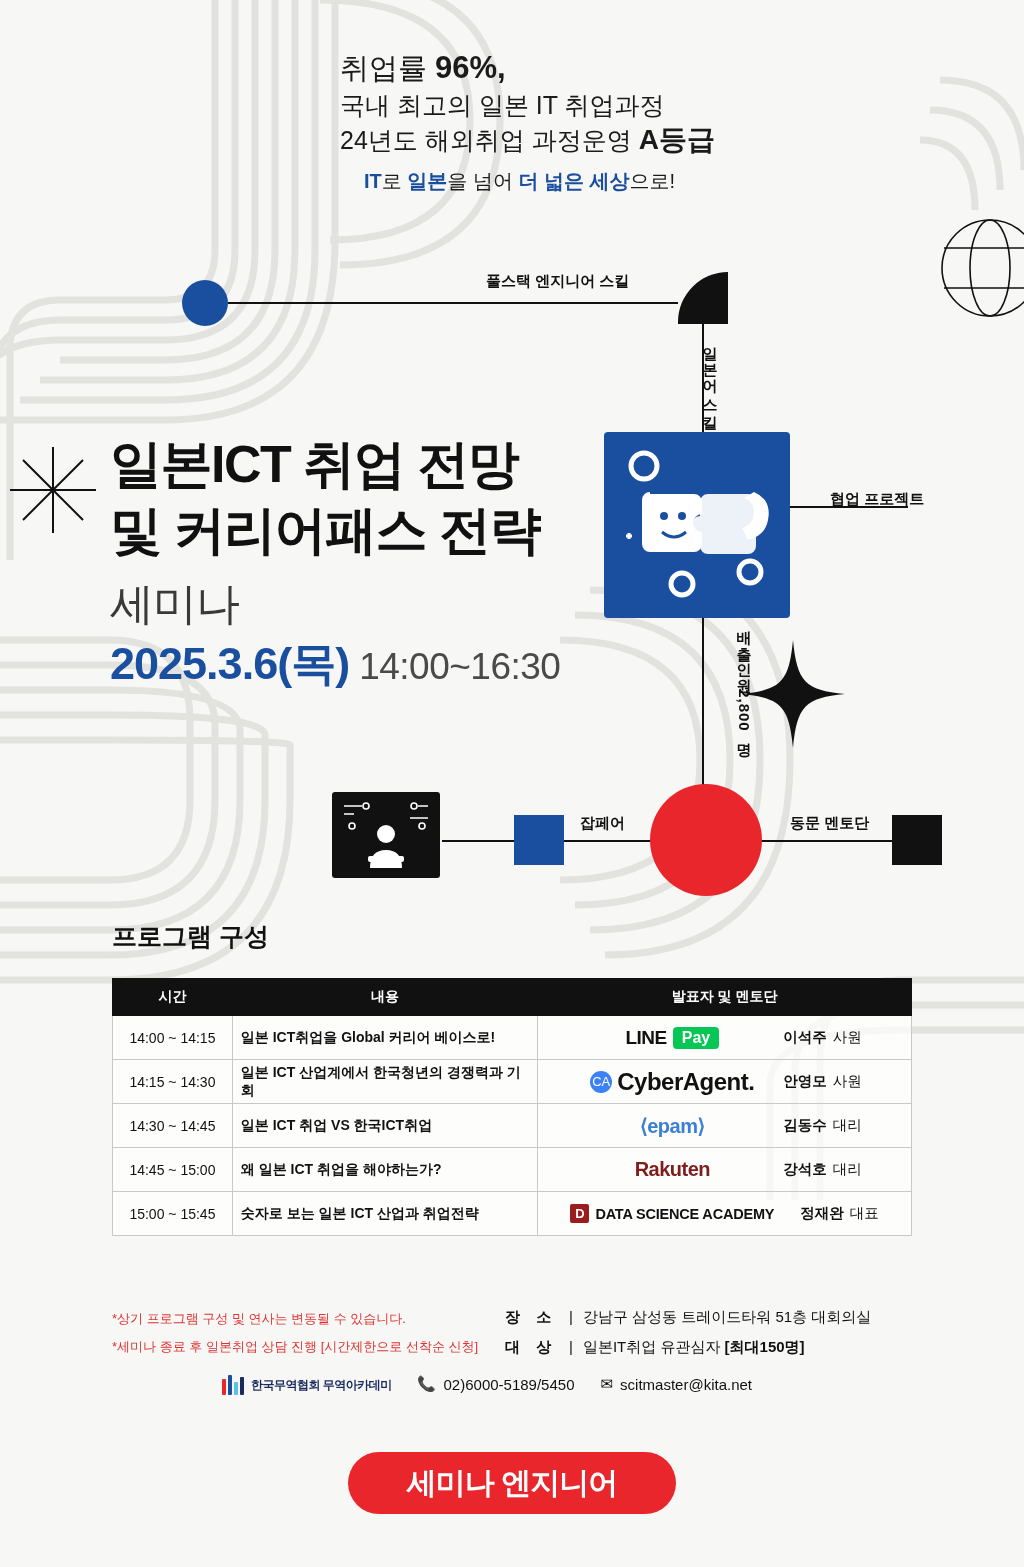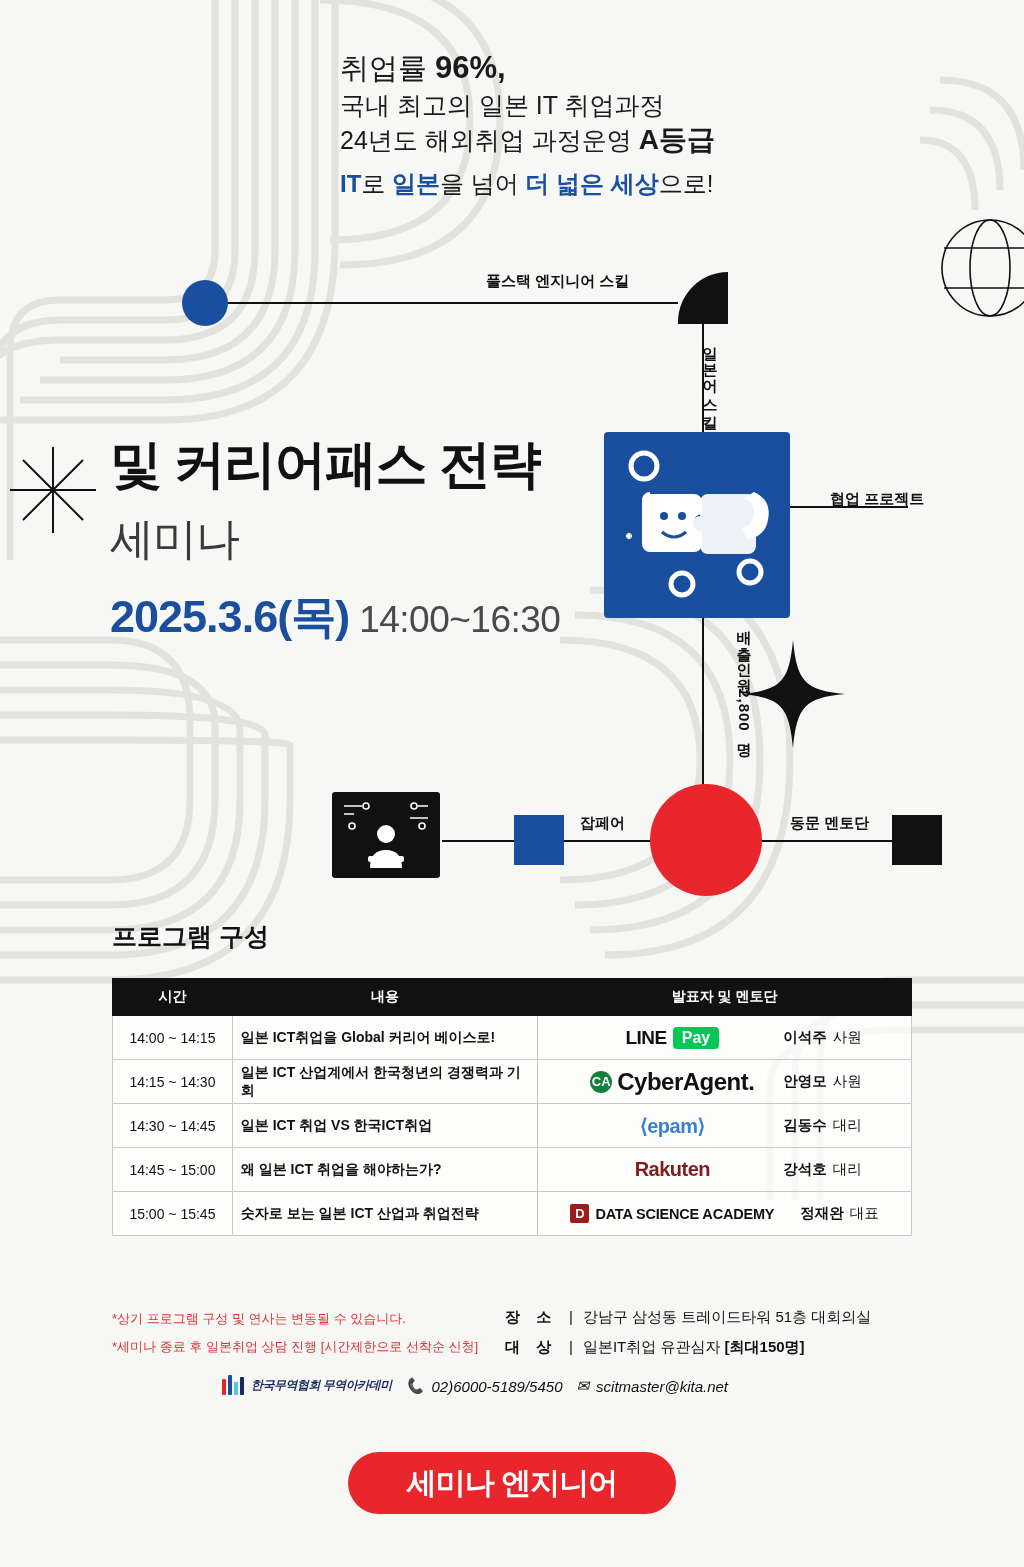--- a/index.html
+++ b/index.html
@@ -24,34 +24,34 @@
   .top-copy {
     position: absolute; left: 340px; top: 48px; width: 600px;
     text-align: left;
     line-height: 1.32;
   }
   .top-copy .l1 { font-size: 29px; color: #1b1b1b; font-weight: 400; }
   .top-copy .l1 b { font-weight: 700; font-size: 31px; }
   .top-copy .l2 { font-size: 25px; color: #1b1b1b; }
   .top-copy .l3 { font-size: 25px; color: #1b1b1b; }
   .top-copy .l3 b { font-weight: 700; font-size: 28px; }
-  .top-copy .l4 { margin-top: 9px; font-size: 24px; color: #1b1b1b; font-weight: 500;}
+  .top-copy .l4 { margin-top: 9px; font-size: 20px; color: #1b1b1b; font-weight: 500; margin-left: 24px;}
   .top-copy .l4 .blue { color: #1a4fa0; font-weight: 700; }
 
   
   .title-wrap { position: absolute; left: 110px; top: 432px; }
   .title-1, .title-2 {
     font-size: 52px; font-weight: 700; color: #111; letter-spacing: -1.5px;
     line-height: 1.26;
   }
   .subtitle {
     font-size: 44px; color: #3a3a3a; font-weight: 400; margin-top: 12px;
     letter-spacing: -1px;
   }
-  .date-row { margin-top: 18px; display: flex; align-items: baseline; }
+  .date-row { display: flex; align-items: baseline; }
   .date-main { font-size: 45px; font-weight: 700; color: #1a4fa0; letter-spacing: -1px; }
   .date-time { font-size: 37px; color: #4a4a4a; margin-left: 10px; letter-spacing: -0.5px; }
 
   
   .node-label { position: absolute; font-size: 15px; font-weight: 700; color: #111; }
   .node-label.vert { writing-mode: vertical-rl; letter-spacing: 1px; }
 
   .dot-blue { position: absolute; width: 46px; height: 46px; border-radius: 50%; background: #1a4fa0; }
   .sq-blue  { position: absolute; width: 50px; height: 50px; background: #1a4fa0; }
   .sq-black { position: absolute; width: 50px; height: 50px; background: #111; }
@@ -96,39 +96,39 @@
   .sp-logo { min-width: 170px; text-align: center; font-weight: 700; }
   .sp-name { font-size: 14.5px; font-weight: 700; color: #111; white-space: nowrap; }
   .sp-name .role { font-weight: 400; margin-left: 6px; }
   td.c-full { text-align: center; font-weight: 700; font-size: 15px; }
 
   
   .logo-linepay { display:inline-flex; align-items:flex-end; gap:6px; }
   .logo-linepay .lp-line { font-size: 19px; font-weight: 800; letter-spacing: -0.5px; color:#111; }
   .logo-linepay .lp-pay { background:#06c755; color:#fff; font-size:16px; font-weight:700; padding:2px 9px; border-radius:4px; }
   .logo-cyber { display:inline-flex; align-items:center; gap:5px; }
-  .logo-cyber .ca-mark { width:22px;height:22px;border-radius:50%;background:#15803d;color:#fff;font-size:13px;font-weight:700;display:flex;align-items:center;justify-content:center; }
+  .logo-cyber .ca-mark { width:22px;height:22px;border-radius:50%;background:#3b82f6;color:#fff;font-size:13px;font-weight:400;display:flex;align-items:center;justify-content:center; }
   .logo-cyber .ca-text { font-size:24px;font-weight:800;color:#111; letter-spacing:-0.5px;}
   .logo-epam { font-size: 20px; font-weight: 700; color: #3b7fd4; letter-spacing: -0.5px; text-align: center;}
   .logo-rakuten { font-size: 20px; font-weight: 700; color: #7f1d1d; letter-spacing: -0.5px;}
   .logo-dsa { display:inline-flex; align-items:center; gap:6px; }
   .logo-dsa .d-mark { width:19px;height:19px;background:#9b1c1c;color:#fff;font-size:13px;font-weight:800;display:flex;align-items:center;justify-content:center;border-radius:2px;}
   .logo-dsa .d-text { font-size:14.5px; font-weight:700; color:#111; letter-spacing:-0.2px;}
 
   
   .notes { position: absolute; left: 112px; top: 1310px; }
   .notes div { font-size: 13px; color: #d33; margin-bottom: 10px; }
   .venue { position: absolute; left: 505px; top: 1308px; }
   .venue .row { display:flex; font-size: 15px; color: #111; margin-bottom: 11px; }
   .venue .k { font-weight: 700; width: 62px; letter-spacing: 6px; }
   .venue .bar { margin: 0 10px 0 2px; }
   .venue .v { font-weight: 400; }
   .venue .v b { font-weight: 700; }
 
-  .contact { position: absolute; left: 222px; top: 1375px; display: flex; align-items: flex-end; gap: 14px; font-style: italic; }
+  .contact { position: absolute; left: 222px; top: 1375px; display: flex; align-items: flex-start; gap: 26px; }
   .kita-logo { display:flex; align-items:center; gap:7px; }
   .kita-bars { display:flex; gap:2px; align-items:flex-end; height:20px; }
   .kita-bars i { display:block; width:4px; border-radius:1px; }
   .kita-text { font-size: 12px; font-weight: 700; color: #1b2a5e; letter-spacing: -0.5px;}
   .contact-item { display:flex; align-items:center; gap:7px; font-size: 15px; color:#111; }
 
   .cta {
     position: absolute; left: 50%; top: 1452px; transform: translateX(-50%);
     width: 328px; height: 62px; border-radius: 34px; background: #e8262b;
     color: #fff; font-size: 30px; font-weight: 800; letter-spacing: -1px;
@@ -263,20 +263,21 @@
   </div>
 
   <div class="line-h" style="left:442px; top:840px; width:470px;"></div>
   <div class="sq-blue" style="left:514px; top:815px;"></div>
   <div class="node-label" style="left:580px; top:814px;">잡페어</div>
   <div class="circle-red" style="left:650px; top:784px;"></div>
   <div class="node-label" style="left:790px; top:814px;">동문 멘토단</div>
   <div class="sq-black" style="left:892px; top:815px;"></div>
 
   <div class="title-wrap">
+    <div class="title-1">일본ICT 취업 전망</div>
     <div class="title-2">및 커리어패스 전략</div>
     <div class="subtitle">세미나</div>
     <div class="date-row">
       <span class="date-main">2025.3.6(목)</span>
       <span class="date-time">14:00~16:30</span>
     </div>
   </div>
 
   <div class="prog-heading">프로그램 구성</div>
 

